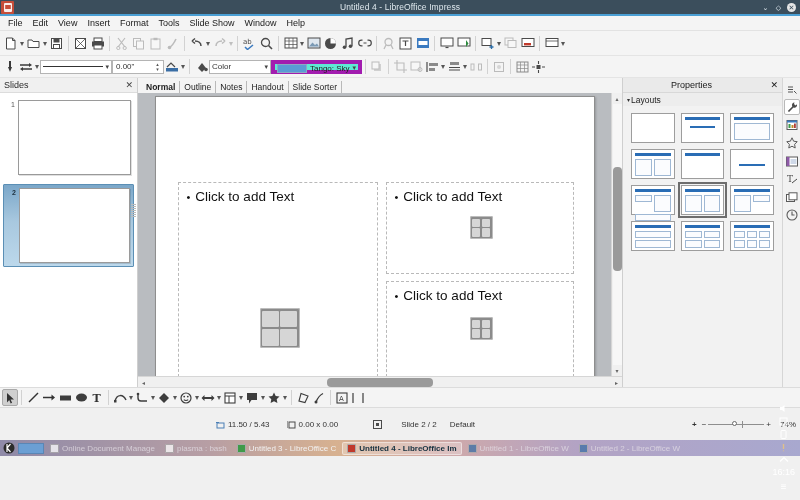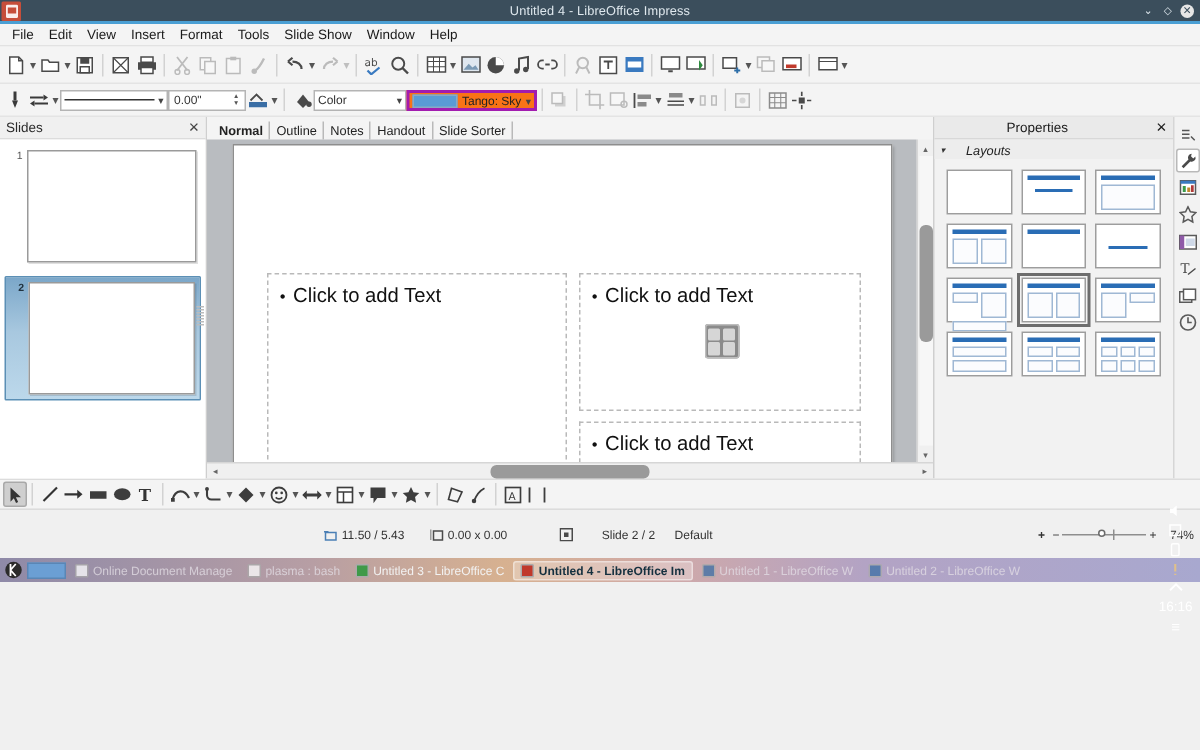--- a/index.html
+++ b/index.html
@@ -2,21 +2,21 @@
 <html><head>
 <meta charset="utf-8">
 <style>
   * { box-sizing: border-box; margin: 0; padding: 0; }
   html, body {
     width: 800px; height: 500px; overflow: hidden;
     font-family: "Liberation Sans", sans-serif;
     font-size: 11px; color: #1a1a1a;
     background: #f0f0f0;
   }
-  .app { width: 800px; height: 388px; display: flex; flex-direction: column; position: relative; }
+  .app { width: 800px; height: 456px; display: flex; flex-direction: column; position: relative; }
 
   
   .titlebar {
     height: 14px; background: #3b4e5c; color: #e8eef2;
     display: flex; align-items: center; font-size: 8.5px;
     position: relative; flex: 0 0 14px;
   }
   .tb-appicon {
     width: 13px; height: 13px; margin-left: 1px;
     background: #c64e3a; border-radius: 1px;
@@ -75,22 +75,22 @@
     font-size: 5px; line-height: 5px; color: #555; padding-right: 2px; }
 
   .combo {
     width: 62px; height: 14px; background: #fff; border: 1px solid #b4b4b4;
     display: flex; align-items: center; padding: 0 2px; font-size: 8px; flex: none;
   }
   .combo .txt { flex: 1; color: #333; }
   .combo .cv { font-size: 7px; color: #444; }
 
   .colorcombo {
-    height: 14px; background: #f97316; border: 2px solid #a21caf;
-    display: flex; align-items: flex-end; padding: 0 2px; gap: 3px; flex: none;
+    height: 14px; background: #5eead4; border: 4px solid #a21caf;
+    display: flex; align-items: flex-start; padding: 0 2px; gap: 3px; flex: none;
   }
   .swatch { width: 30px; height: 9px; background: #5a9bd5; border: 1px solid #8aa9c4; }
   .colorcombo .txt { font-size: 8px; color: #222; }
   .colorcombo .cv { font-size: 7px; color: #444; }
 
   
   .body { flex: 1; display: flex; min-height: 0; }
 
   
   .slidepanel { width: 138px; flex: none; background: #f7f7f7; display: flex; flex-direction: column;
@@ -161,22 +161,22 @@
   .hs-thumb { position: absolute; left: 38%; width: 24%; top: 0; height: 9px;
     background: #9a9a9a; border-radius: 4px; }
   .hs-arrow { width: 11px; text-align: center; font-size: 6px; color: #666; }
 
   
   .proppanel { width: 160px; flex: none; background: #f2f2f2; border-left: 1px solid #cfcfcf;
     display: flex; flex-direction: column; }
   .pp-head { height: 15px; display: flex; align-items: center; padding: 0 4px;
     font-size: 9px; background: #eaeaea; border-bottom: 1px solid #d8d8d8; }
   .pp-head .ttl { flex: 1; padding-left: 44px; }
-  .pp-sect { height: 13px; display: flex; align-items: center; gap: 14px;
-    padding: 0 4px; font-size: 8.5px; color: #222; background: #ededed; font-style: italic; }
+  .pp-sect { height: 13px; display: flex; align-items: center; gap: 1px;
+    padding: 0 4px; font-size: 8.5px; color: #222; background: #ededed; }
   .pp-sect .caret { font-size: 6px; color: #333; }
   .layouts { display: grid; grid-template-columns: repeat(3, 1fr); gap: 6px 6px;
     padding: 7px 8px; }
   .lay { height: 30px; background: #fff; border: 1px solid #9d9d9d; position: relative;
     padding: 3px; }
   .lay.sel { outline: 2px solid #6d6d6d; outline-offset: 1px; }
   .lay .bar { background: #2a6db5; height: 3px; margin-bottom: 2.5px; }
   .lay .bx { border: 1px solid #9fb8d4; background: #fbfcfe; }
   .lay .row { display: flex; gap: 2px; }
   .lay .row > div { flex: 1; }

